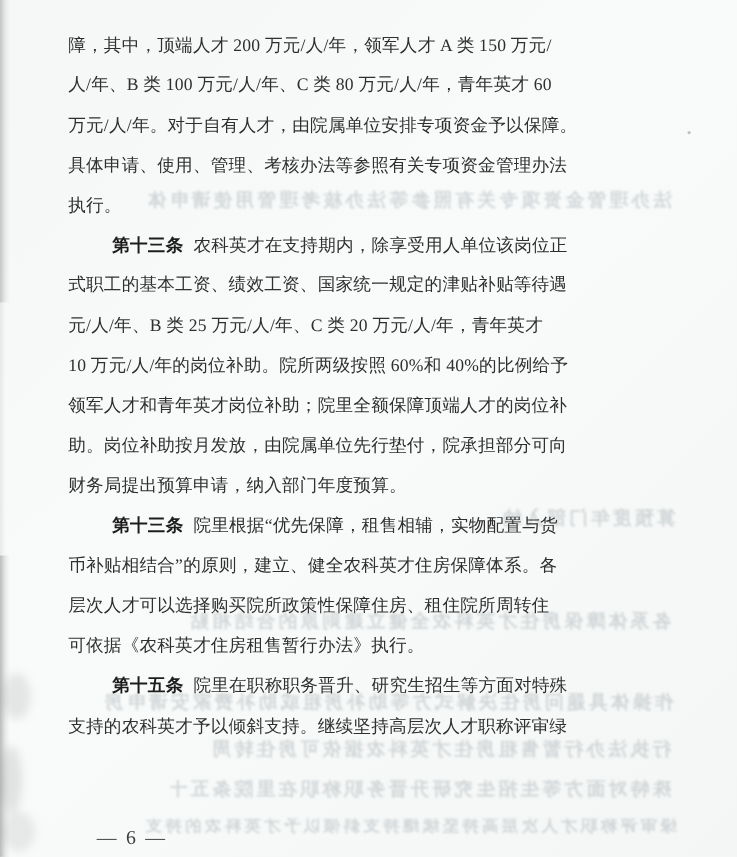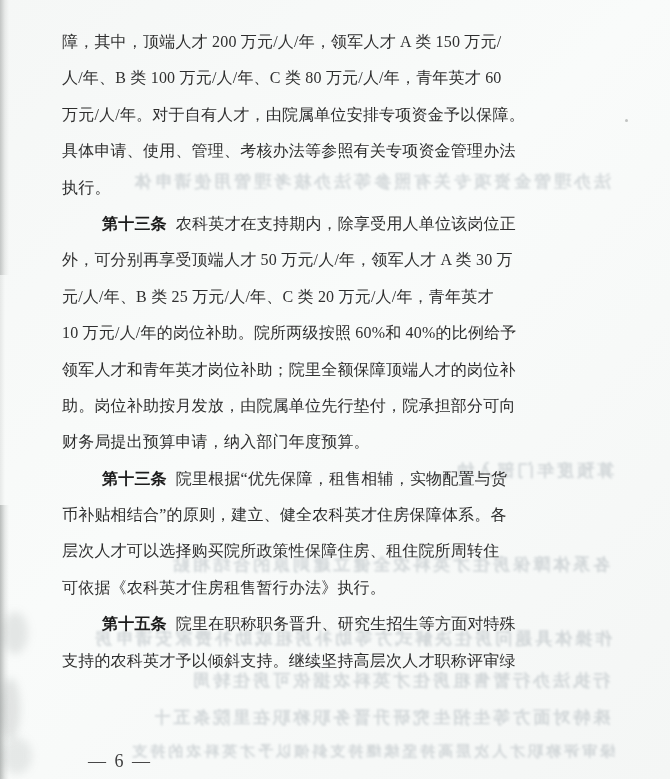--- a/index.html
+++ b/index.html
@@ -68,21 +68,21 @@
   <div class="ghost g5">殊特对面方等生招生究研升晋务职称职在里院条五十第</div>
   <div class="ghost g6">绿审评称职才人次层高持坚续继持支斜倾以予才英科农的持支</div>
 
   <div class="content">
     <div class="line"><span>障，其中，顶端人才 200 万元/人/年，领军人才 A 类 150 万元/</span></div>
     <div class="line"><span>人/年、B 类 100 万元/人/年、C 类 80 万元/人/年，青年英才 60</span></div>
     <div class="line"><span>万元/人/年。对于自有人才，由院属单位安排专项资金予以保障。</span></div>
     <div class="line"><span>具体申请、使用、管理、考核办法等参照有关专项资金管理办法</span></div>
     <div class="line"><span>执行。</span></div>
     <div class="line indent"><span class="head">第十三条</span><span>农科英才在支持期内，除享受用人单位该岗位正</span></div>
-    <div class="line"><span>外，可分别再享受顶端人才 50 万元/人/年，领军人才 A 类 30 万</span></div>
+    <div class="line"><span>式职工的基本工资、绩效工资、国家统一规定的津贴补贴等待遇</span></div>
     <div class="line"><span>元/人/年、B 类 25 万元/人/年、C 类 20 万元/人/年，青年英才</span></div>
     <div class="line"><span>10 万元/人/年的岗位补助。院所两级按照 60%和 40%的比例给予</span></div>
     <div class="line"><span>领军人才和青年英才岗位补助；院里全额保障顶端人才的岗位补</span></div>
     <div class="line"><span>助。岗位补助按月发放，由院属单位先行垫付，院承担部分可向</span></div>
     <div class="line"><span>财务局提出预算申请，纳入部门年度预算。</span></div>
     <div class="line indent"><span class="head">第十三条</span><span>院里根据“优先保障，租售相辅，实物配置与货</span></div>
     <div class="line"><span>币补贴相结合”的原则，建立、健全农科英才住房保障体系。各</span></div>
     <div class="line"><span>层次人才可以选择购买院所政策性保障住房、租住院所周转住</span></div>
     <div class="line"><span>可依据《农科英才住房租售暂行办法》执行。</span></div>
     <div class="line indent"><span class="head">第十五条</span><span>院里在职称职务晋升、研究生招生等方面对特殊</span></div>

